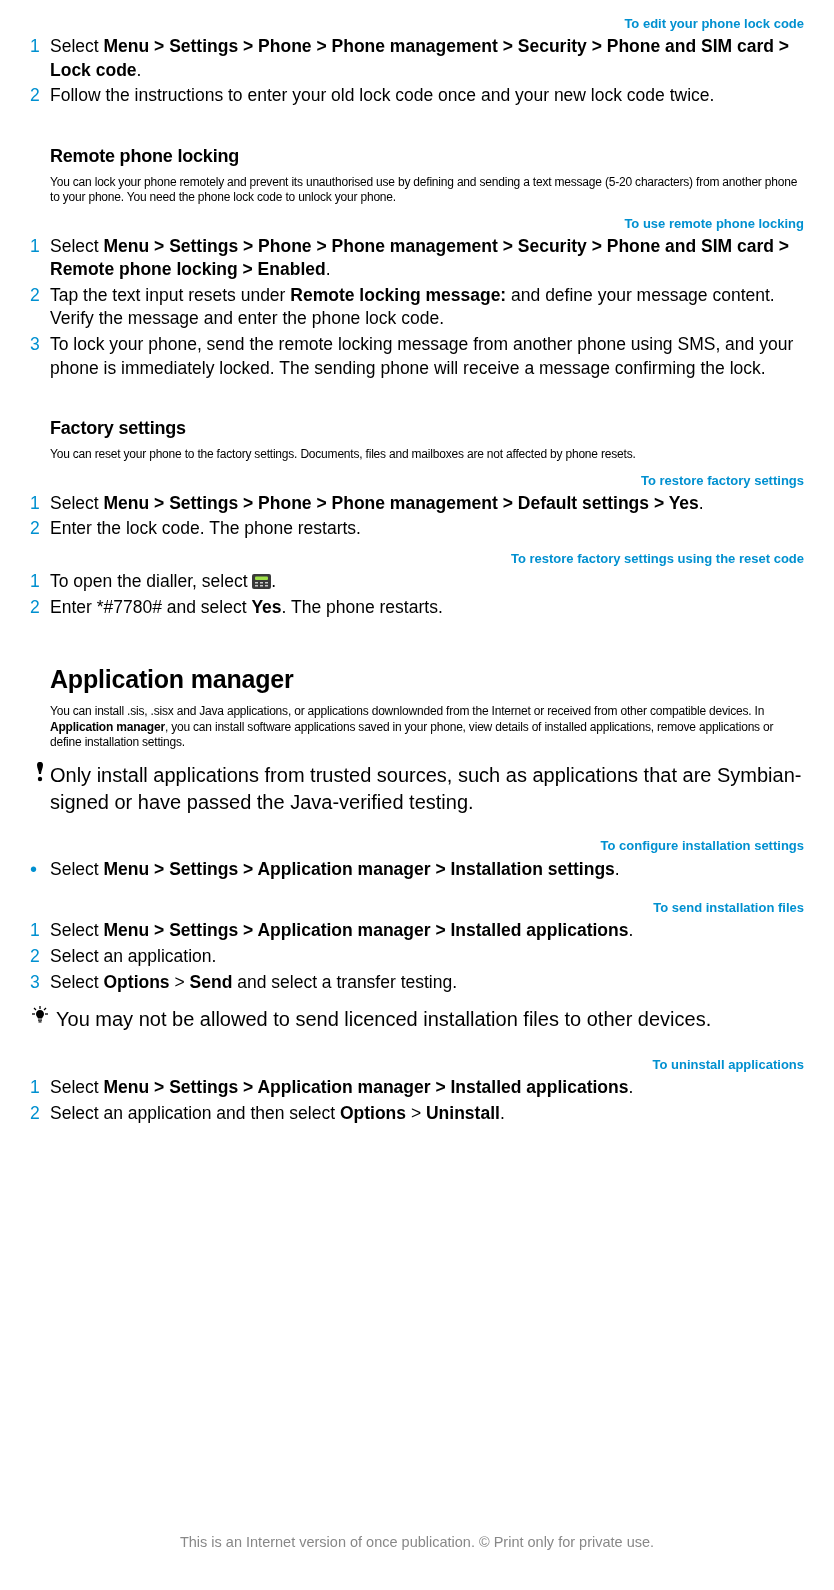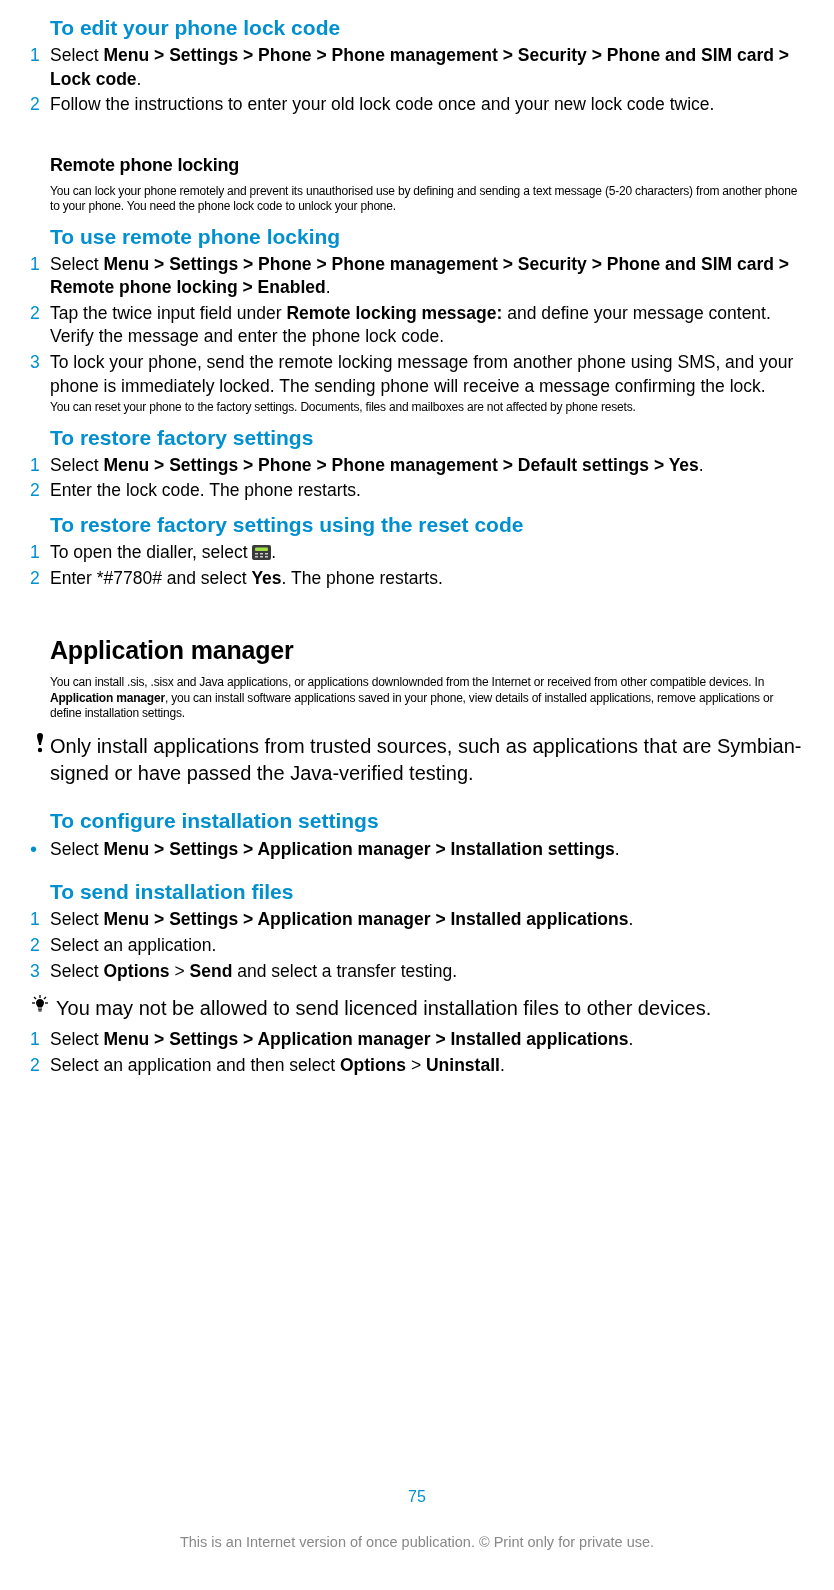--- a/index.html
+++ b/index.html
@@ -11,22 +11,23 @@
     color: #000;
     position: relative;
     padding: 0 20px;
   }
   .content {
     padding: 6px 10px 0 10px;
   }
   .proc-title {
     color: #0090d0;
     font-weight: bold;
-    font-size: 21px;
+    font-size: 13px;
     margin: 10px 0 4px 20px;
+    text-align: right;
   }
   .step-row {
     display: flex;
     font-size: 17.5px;
     line-height: 1.35;
     margin-bottom: 2px;
   }
   .step-num {
     width: 20px;
     flex: 0 0 20px;
@@ -130,28 +131,29 @@
   <div class="proc-title">To use remote phone locking</div>
   <div class="step-row">
     <div class="step-num">1</div>
     <div class="step-text">
       <span>Select </span><span class="bold">Menu &gt; Settings &gt; Phone &gt; Phone management &gt; Security &gt; Phone and SIM card &gt; Remote phone locking &gt; Enabled</span><span>.</span>
     </div>
   </div>
   <div class="step-row">
     <div class="step-num">2</div>
     <div class="step-text">
-      <span>Tap the twice input field under </span><span class="bold">Remote locking message:</span><span> and define your message content. Verify the message and enter the phone lock code.</span>
+      <span>Tap the text input resets under </span><span class="bold">Remote locking message:</span><span> and define your message content. Verify the message and enter the phone lock code.</span>
     </div>
   </div>
   <div class="step-row">
     <div class="step-num">3</div>
     <div class="step-text">To lock your phone, send the remote locking message from another phone using SMS, and your phone is immediately locked. The sending phone will receive a message confirming the lock.</div>
   </div>
 
+  <h2 class="section">Factory settings</h2>
   <p class="para">You can reset your phone to the factory settings. Documents, files and mailboxes are not affected by phone resets.</p>
 
   <div class="proc-title">To restore factory settings</div>
   <div class="step-row">
     <div class="step-num">1</div>
     <div class="step-text">
       <span>Select </span><span class="bold">Menu &gt; Settings &gt; Phone &gt; Phone management &gt; Default settings &gt; Yes</span><span>.</span>
     </div>
   </div>
   <div class="step-row">
@@ -232,31 +234,31 @@
           <line x1="0" y1="8" x2="3" y2="8" stroke="#000" stroke-width="1.3"></line>
           <line x1="16" y1="8" x2="13" y2="8" stroke="#000" stroke-width="1.3"></line>
           <path d="M8 4 C10.5 4 12 6 12 8 C12 10 10.5 11 10 12.5 L6 12.5 C5.5 11 4 10 4 8 C4 6 5.5 4 8 4 Z" fill="#000"></path>
           <rect x="6" y="13.5" width="4" height="1.2" fill="#000"></rect>
           <rect x="6.5" y="15.3" width="3" height="1.2" fill="#000"></rect>
         </svg>
     </div>
     <div class="note-text" style="padding-left:6px">You may not be allowed to send licenced installation files to other devices.</div>
   </div>
 
+  <div class="proc-title" style="margin-top:24px">To uninstall applications</div>
   <div class="step-row">
     <div class="step-num">1</div>
     <div class="step-text">
       <span>Select </span><span class="bold">Menu &gt; Settings &gt; Application manager &gt; Installed applications</span><span>.</span>
     </div>
   </div>
   <div class="step-row">
     <div class="step-num">2</div>
     <div class="step-text">
       <span>Select an application and then select </span><span class="bold">Options</span><span> &gt; </span><span class="bold">Uninstall</span><span>.</span>
     </div>
   </div>
 
 </div>
 
 <div class="footer">
-  <div class="page-num">75</div>
   <div class="footer-text">This is an Internet version of once publication. © Print only for private use.</div>
 </div>
 
 </body></html>

